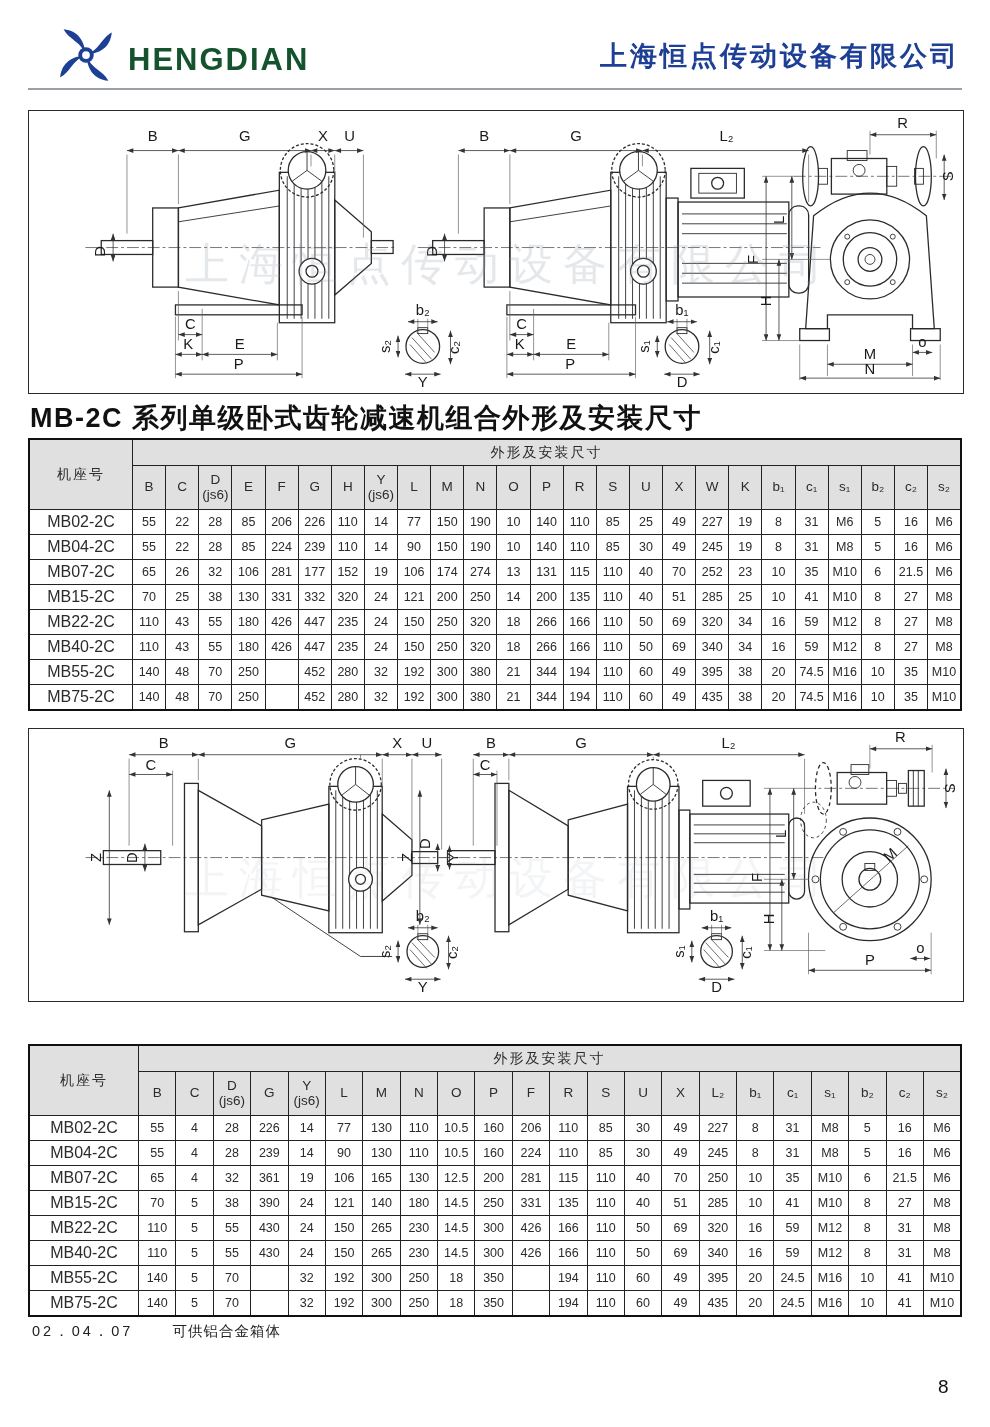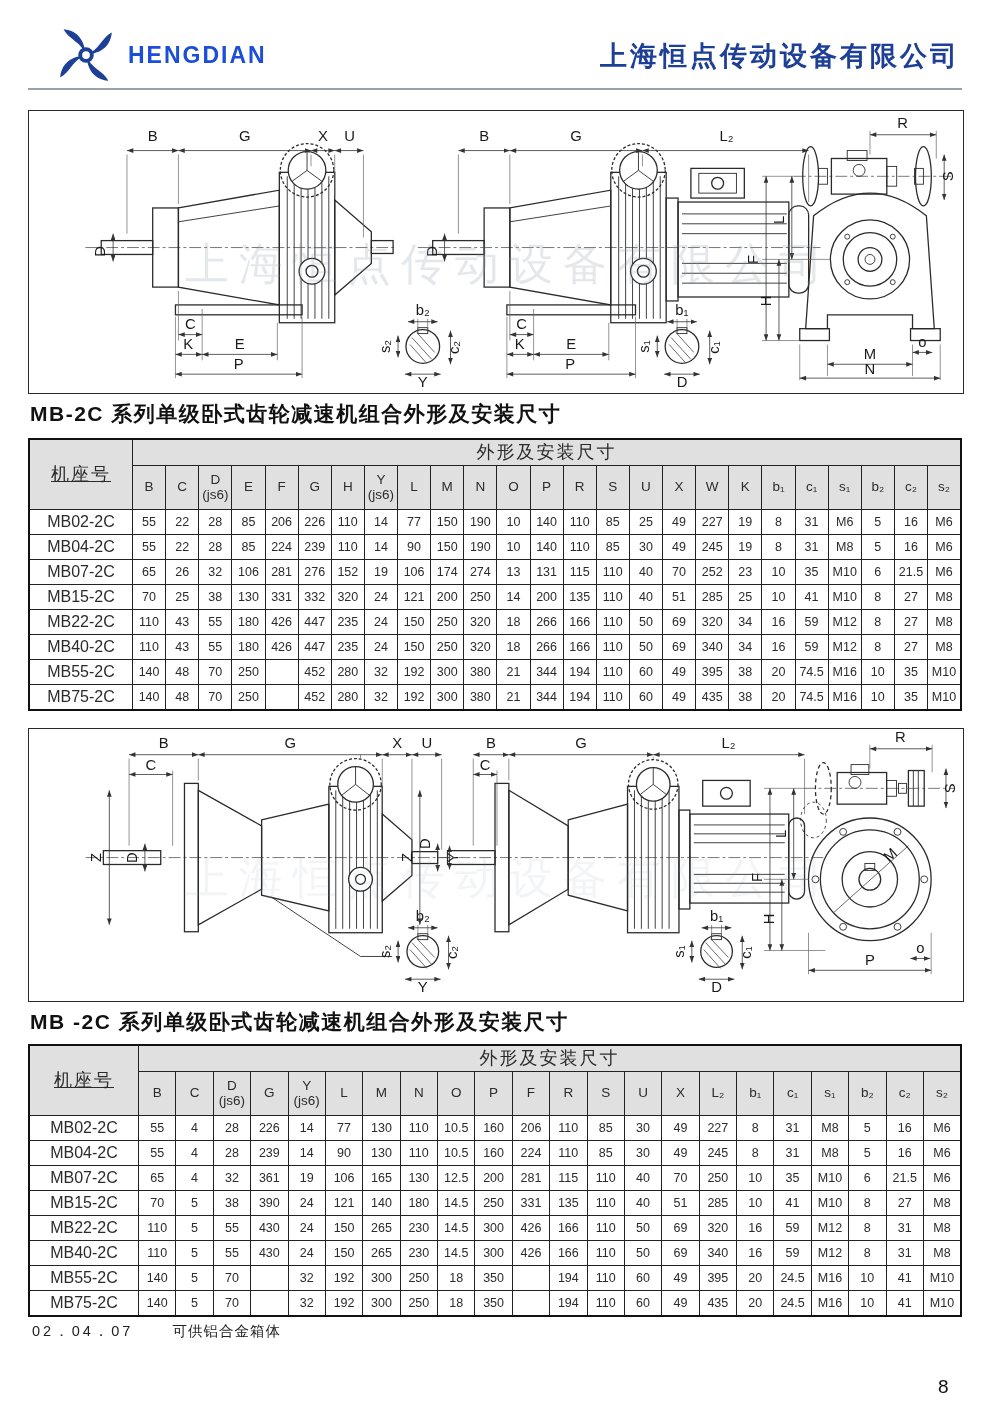--- a/index.html
+++ b/index.html
@@ -1,22 +1,22 @@
 <!DOCTYPE html>
 <html><head>
 <meta charset="utf-8">
 <style>
   html,body{margin:0;padding:0;background:#fff;}
   .page{position:relative;width:990px;height:1427px;background:#fff;
         font-family:"Liberation Sans","DejaVu Sans",sans-serif;color:#1d1d1d;overflow:hidden;}
   
   .brand-row{position:absolute;top:14px;left:0;width:990px;height:72px;}
   .logo{position:absolute;left:55px;top:10px;width:62px;height:62px;}
-  .brand-name{position:absolute;left:128px;top:28px;font-size:23px;font-weight:bold;
-              color:#1d4ed8;letter-spacing:2px;}
+  .brand-name{position:absolute;left:128px;top:28px;font-size:31px;font-weight:bold;
+              color:#14532d;letter-spacing:2px;}
   .company-name{position:absolute;right:30px;top:24px;font-size:27px;font-weight:bold;
                 color:#1e3f96;letter-spacing:3px;}
   .rule{position:absolute;top:88px;left:28px;width:934px;height:2px;background:#9aa0a6;}
   
   .draw-box{position:absolute;left:28px;border:1.6px solid #2a2a2a;background:#fff;}
   #draw1{top:110px;width:934px;height:282px;}
   #draw2{top:728px;width:934px;height:272px;}
   .watermark{position:absolute;left:70px;top:44%;width:820px;text-align:center;
              font-size:44px;letter-spacing:10px;color:#8e98a8;opacity:.22;
              pointer-events:none;white-space:nowrap;}
@@ -24,36 +24,36 @@
   svg{display:block;}
   .ol{stroke:#2b2b2b;fill:none;stroke-width:1.3;}
   .th{stroke-width:.9;}
   .fw{fill:#fff;}
   .cl{stroke:#555;stroke-width:.8;fill:none;stroke-dasharray:12 3 3 3;}
   .ex{stroke:#666;stroke-width:.7;fill:none;}
   .dm{stroke:#333;stroke-width:.8;fill:none;marker-start:url(#arwS);marker-end:url(#arwE);}
   .lb{font-family:"Liberation Sans","DejaVu Sans",sans-serif;font-size:15px;fill:#1a1a1a;text-anchor:middle;}
   .ht{stroke:#444;stroke-width:.8;}
   
-  .sec-title{position:absolute;left:30px;width:900px;font-size:21px;font-weight:600;
+  .sec-title{position:absolute;left:30px;width:900px;font-size:27px;font-weight:600;
              color:#111;letter-spacing:1.5px;}
   #title1{top:400px;}
   #title2{top:1008px;}
   
   table.spec{position:absolute;left:28px;width:934px;border-collapse:collapse;
              table-layout:fixed;font-size:12.5px;color:#2b2b2b;}
   #table1{top:438px;}
   #table2{top:1044px;}
   table.spec th,table.spec td{border:1px solid #222;text-align:center;vertical-align:middle;
              padding:0 1px;overflow:hidden;}
   table.spec{border:2px solid #111;}
   table.spec th{background:#e0e0e0;font-weight:normal;font-size:13.5px;white-space:pre-line;line-height:1.05;}
-  th.corner{width:100px;font-size:14px;text-decoration:underline;}
+  th.corner{width:100px;font-size:14px;}
   #table2 th.corner{width:106px;}
-  tr.group-row th{height:25px;font-size:18px;letter-spacing:2px;}
+  tr.group-row th{height:25px;font-size:14px;letter-spacing:2px;}
   tr.cols-row th{height:43px;}
   table.spec td{height:24px;background:#fff;}
   table.spec td.model-cell{font-size:16px;}
   
   .foot-note{position:absolute;top:1322px;left:32px;font-size:14.5px;color:#222;letter-spacing:1px;text-align:center;}
   .foot-note .code{margin-right:34px;letter-spacing:3px;}
   .page-num{position:absolute;top:1376px;left:938px;font-size:19px;color:#111;}
 </style>
 </head>
 <body>
@@ -345,21 +345,21 @@
           <td>16</td>
           <td>M6</td>
         </tr>
         <tr>
           <td class="model-cell">MB07-2C</td>
           <td>65</td>
           <td>26</td>
           <td>32</td>
           <td>106</td>
           <td>281</td>
-          <td>276</td>
+          <td>177</td>
           <td>152</td>
           <td>19</td>
           <td>106</td>
           <td>174</td>
           <td>274</td>
           <td>13</td>
           <td>131</td>
           <td>115</td>
           <td>110</td>
           <td>40</td>
@@ -661,21 +661,20 @@
         <line class="dm" x1="886" y1="232" x2="906" y2="232"></line>
         <text class="lb" x="896" y="227">o</text>
         <path class="ex" d="M783 206 V248 M907 206 V248"></path>
         <line class="dm" x1="783" y1="244" x2="907" y2="244"></line>
         <text class="lb" x="845" y="239">P</text>
       </g>
     </svg>
     <div class="watermark">上海恒点传动设备有限公司</div>
   </div>
 
-  <div class="sec-title" id="title2">MB -2C 系列单级卧式齿轮减速机组合外形及安装尺寸</div>
 
   <table class="spec" id="table2">
     <thead>
       <tr class="group-row">
         <th class="corner" rowspan="2">机座号</th>
         <th colspan="22">外形及安装尺寸</th>
       </tr>
       <tr class="cols-row">
           <th>B</th>
           <th>C</th>

